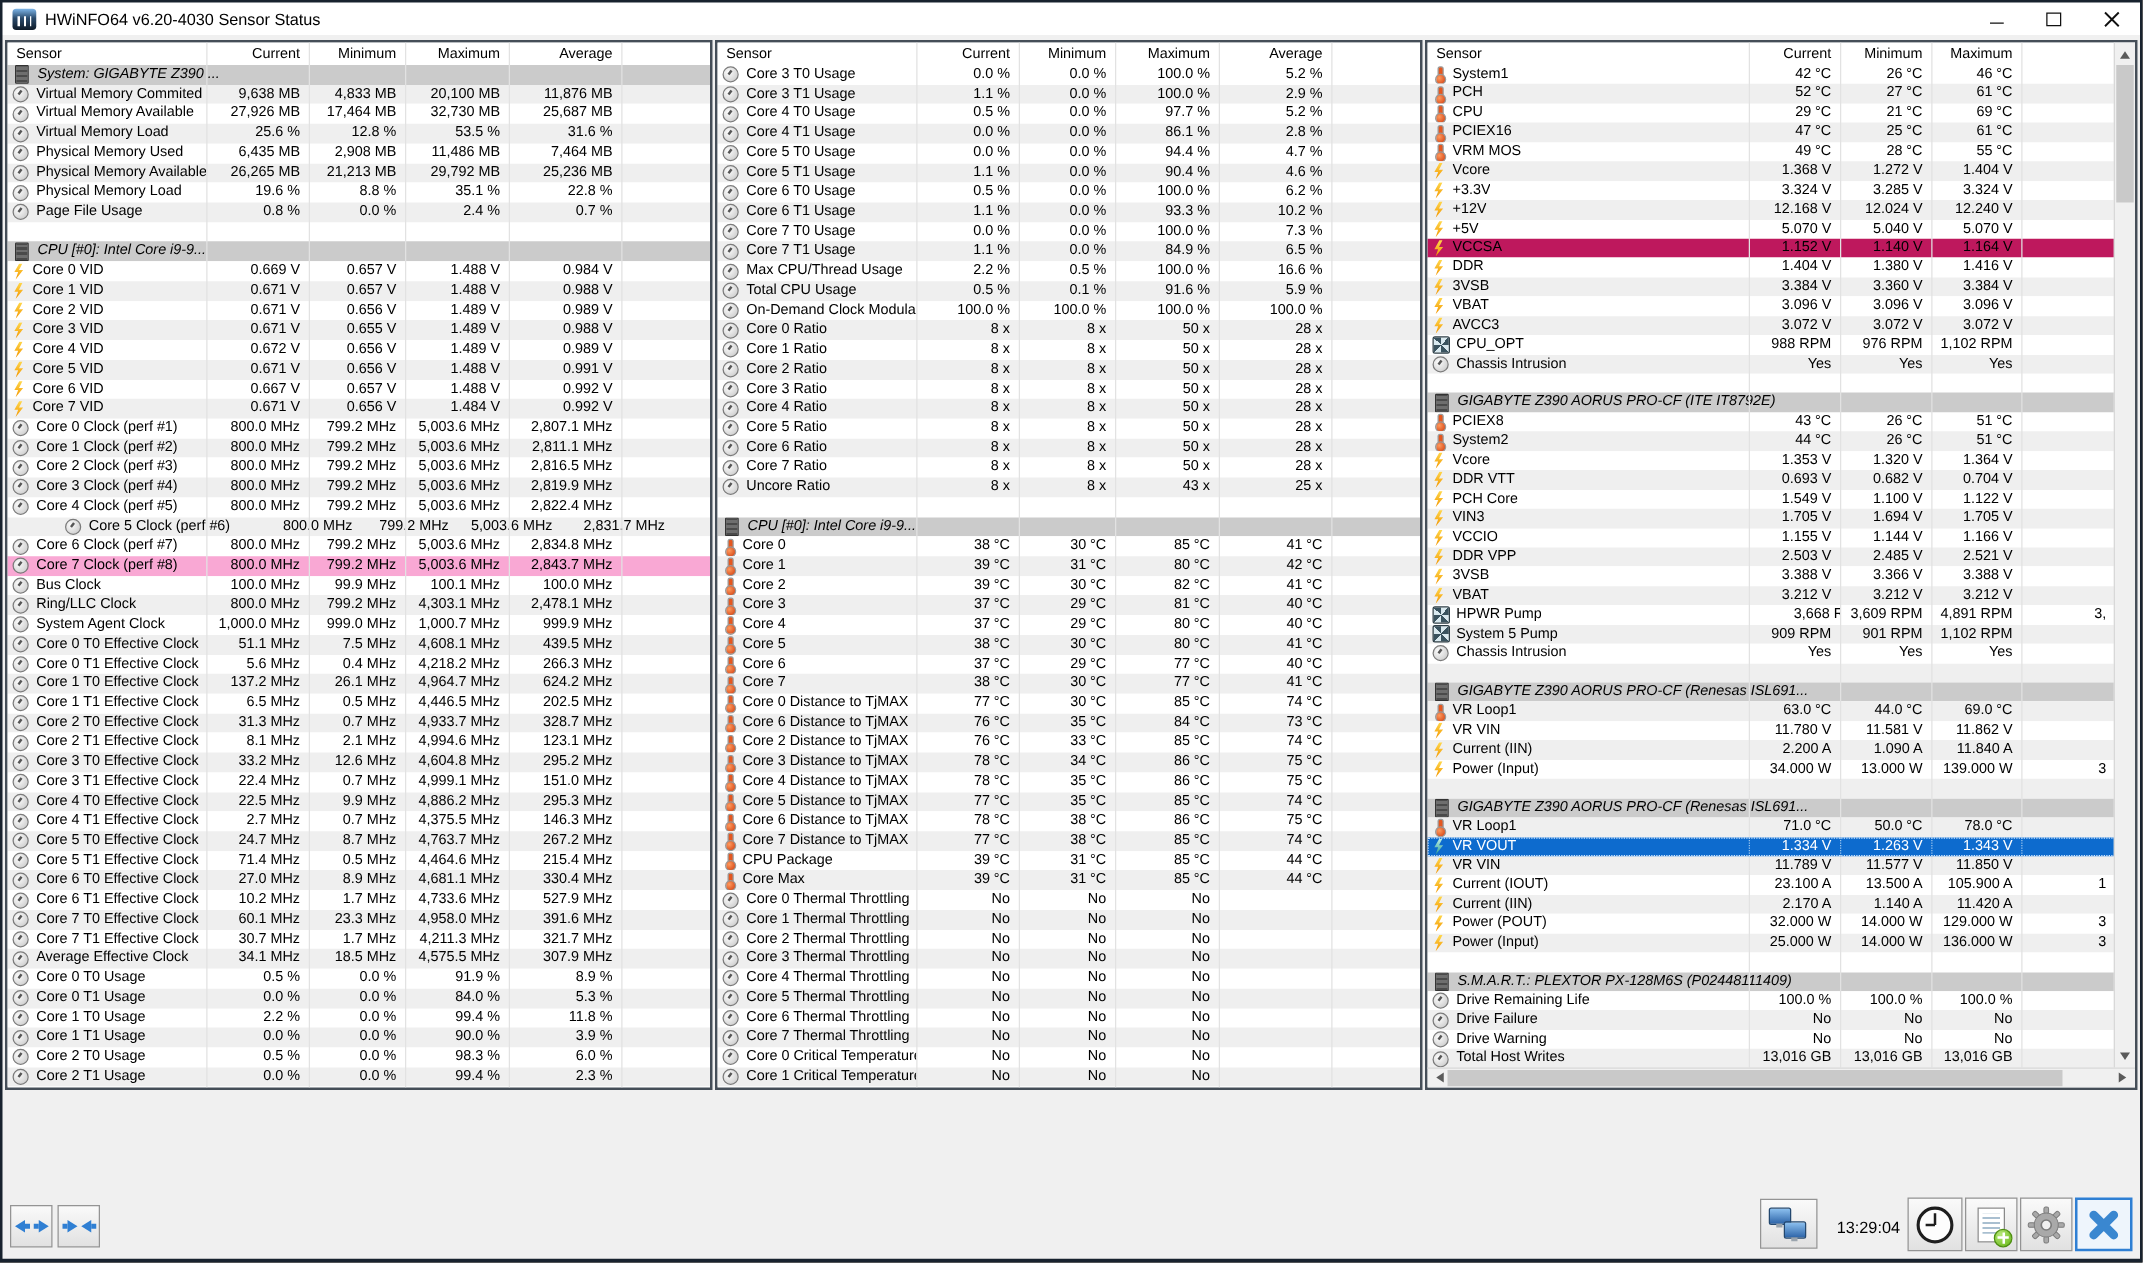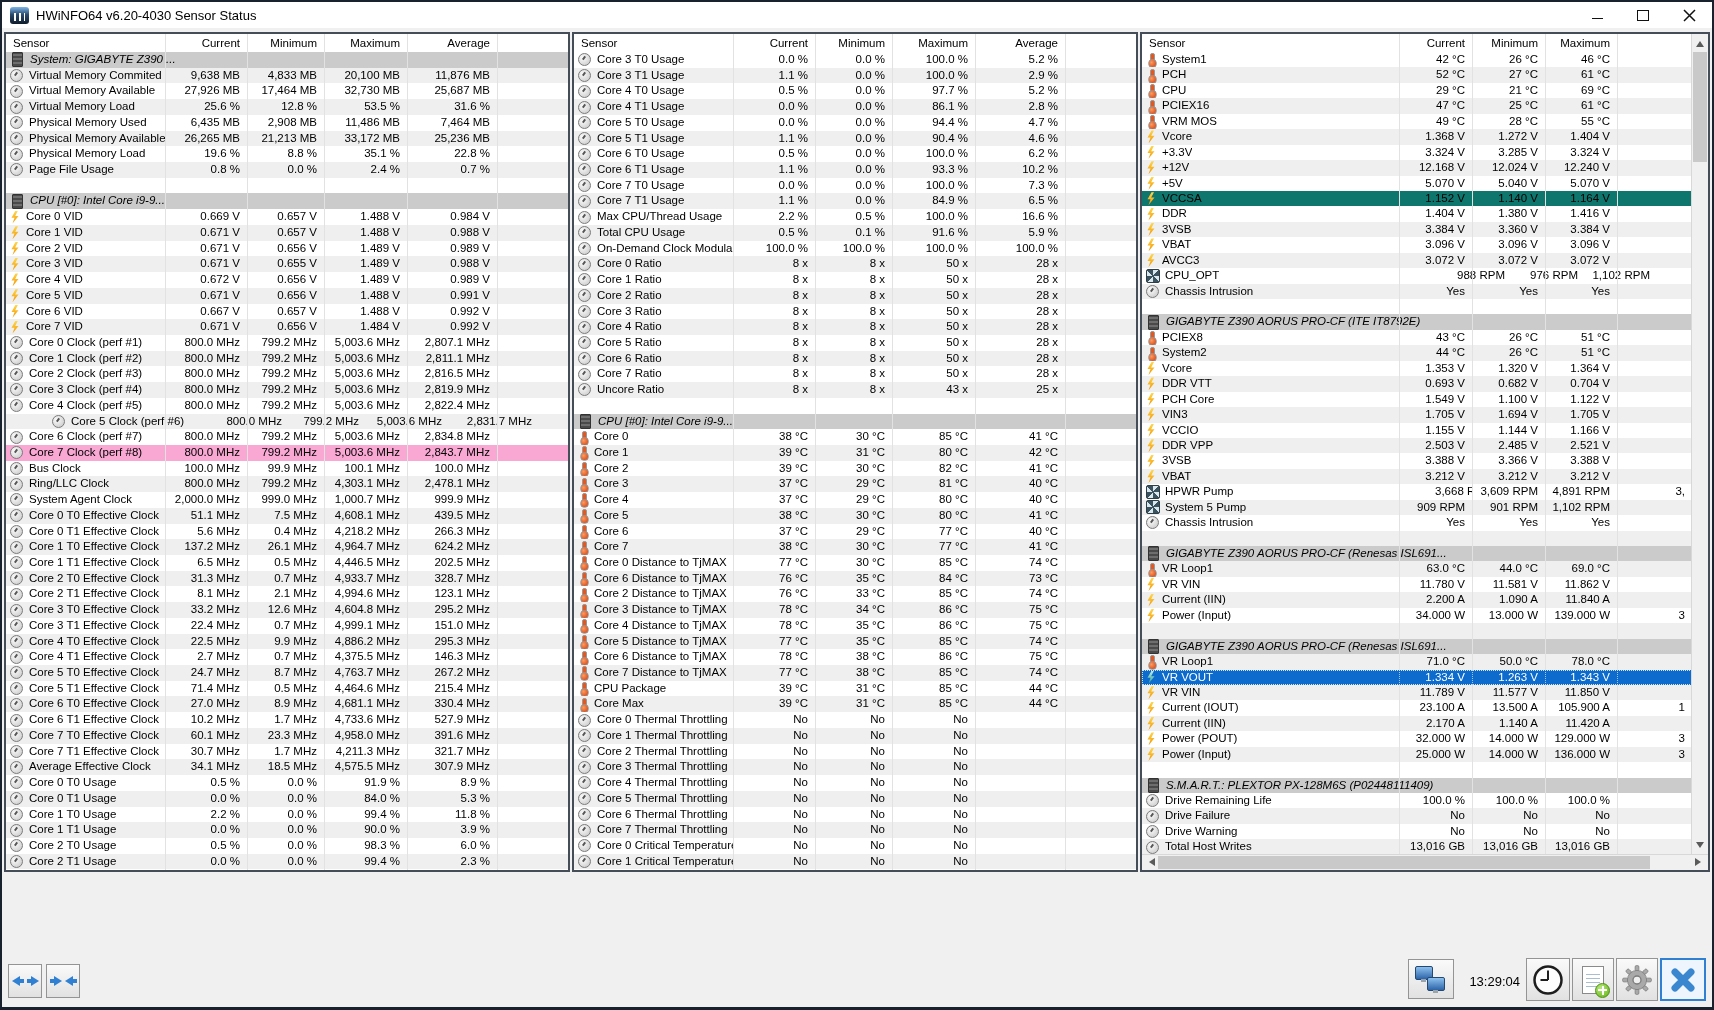--- a/index.html
+++ b/index.html
@@ -157,21 +157,21 @@
             <div class="vcell" style="width: 90px;">7,464 MB</div>
             <div class="fill"></div>
           </div>
           <div class="prow" style="height: 15.73px; line-height: 15.73px; background: rgb(239, 239, 239);">
             <div class="ncell" style="width: 159px;">
               <span class="ic ic-gauge"></span>
               <span class="nlabel">Physical Memory Available</span>
             </div>
             <div class="vcell" style="width: 82px;">26,265 MB</div>
             <div class="vcell" style="width: 77px;">21,213 MB</div>
-            <div class="vcell" style="width: 83px;">33,172 MB</div>
+            <div class="vcell" style="width: 83px;">29,792 MB</div>
             <div class="vcell" style="width: 90px;">25,236 MB</div>
             <div class="fill"></div>
           </div>
           <div class="prow" style="height: 15.73px; line-height: 15.73px; background: rgb(255, 255, 255);">
             <div class="ncell" style="width: 159px;">
               <span class="ic ic-gauge"></span>
               <span class="nlabel">Physical Memory Load</span>
             </div>
             <div class="vcell" style="width: 82px;">19.6 %</div>
             <div class="vcell" style="width: 77px;">8.8 %</div>
@@ -393,21 +393,21 @@
             <div class="vcell" style="width: 77px;">799.2 MHz</div>
             <div class="vcell" style="width: 83px;">4,303.1 MHz</div>
             <div class="vcell" style="width: 90px;">2,478.1 MHz</div>
             <div class="fill"></div>
           </div>
           <div class="prow" style="height: 15.73px; line-height: 15.73px; background: rgb(255, 255, 255);">
             <div class="ncell" style="width: 159px;">
               <span class="ic ic-gauge"></span>
               <span class="nlabel">System Agent Clock</span>
             </div>
-            <div class="vcell" style="width: 82px;">2,000.0 MHz</div>
+            <div class="vcell" style="width: 82px;">1,000.0 MHz</div>
             <div class="vcell" style="width: 77px;">999.0 MHz</div>
             <div class="vcell" style="width: 83px;">1,000.7 MHz</div>
             <div class="vcell" style="width: 90px;">999.9 MHz</div>
             <div class="fill"></div>
           </div>
           <div class="prow" style="height: 15.73px; line-height: 15.73px; background: rgb(239, 239, 239);">
             <div class="ncell" style="width: 159px;">
               <span class="ic ic-gauge"></span>
               <span class="nlabel">Core 0 T0 Effective Clock</span>
             </div>
@@ -1334,21 +1334,21 @@
             <div class="ncell" style="width: 257px;">
               <span class="ic ic-bolt"></span>
               <span class="nlabel">+5V</span>
             </div>
             <div class="vcell" style="width: 73px;">5.070 V</div>
             <div class="vcell" style="width: 73px;">5.040 V</div>
             <div class="vcell" style="width: 72px;">5.070 V</div>
             <div class="vcell" style="width: 75px;"></div>
             <div class="fill"></div>
           </div>
-          <div class="prow" style="height: 15.44px; line-height: 15.44px; background: #0f766e;">
+          <div class="prow" style="height: 15.44px; line-height: 15.44px; background: #be185d;">
             <div class="ncell" style="width: 257px;">
               <span class="ic ic-bolt"></span>
               <span class="nlabel">VCCSA</span>
             </div>
             <div class="vcell" style="width: 73px;">1.152 V</div>
             <div class="vcell" style="width: 73px;">1.140 V</div>
             <div class="vcell" style="width: 72px;">1.164 V</div>
             <div class="vcell" style="width: 75px;"></div>
             <div class="fill"></div>
           </div>
@@ -1394,21 +1394,21 @@
             <div class="vcell" style="width: 73px;">3.072 V</div>
             <div class="vcell" style="width: 72px;">3.072 V</div>
             <div class="vcell" style="width: 75px;"></div>
             <div class="fill"></div>
           </div>
           <div class="prow" style="height: 15.44px; line-height: 15.44px; background: rgb(255, 255, 255);">
             <div class="ncell" style="width: 257px;">
               <span class="ic ic-fan"></span>
               <span class="nlabel">CPU_OPT</span>
             </div>
-            <div class="vcell" style="width: 73px; margin-left: 40px;">988 RPM</div>
+            <div class="vcell" style="width: 73px;">988 RPM</div>
             <div class="vcell" style="width: 73px;">976 RPM</div>
             <div class="vcell" style="width: 72px;">1,102 RPM</div>
             <div class="vcell" style="width: 75px;"></div>
             <div class="fill"></div>
           </div>
           <div class="prow" style="height: 15.44px; line-height: 15.44px; background: rgb(239, 239, 239);">
             <div class="ncell" style="width: 257px;">
               <span class="ic ic-gauge"></span>
               <span class="nlabel">Chassis Intrusion</span>
             </div>

